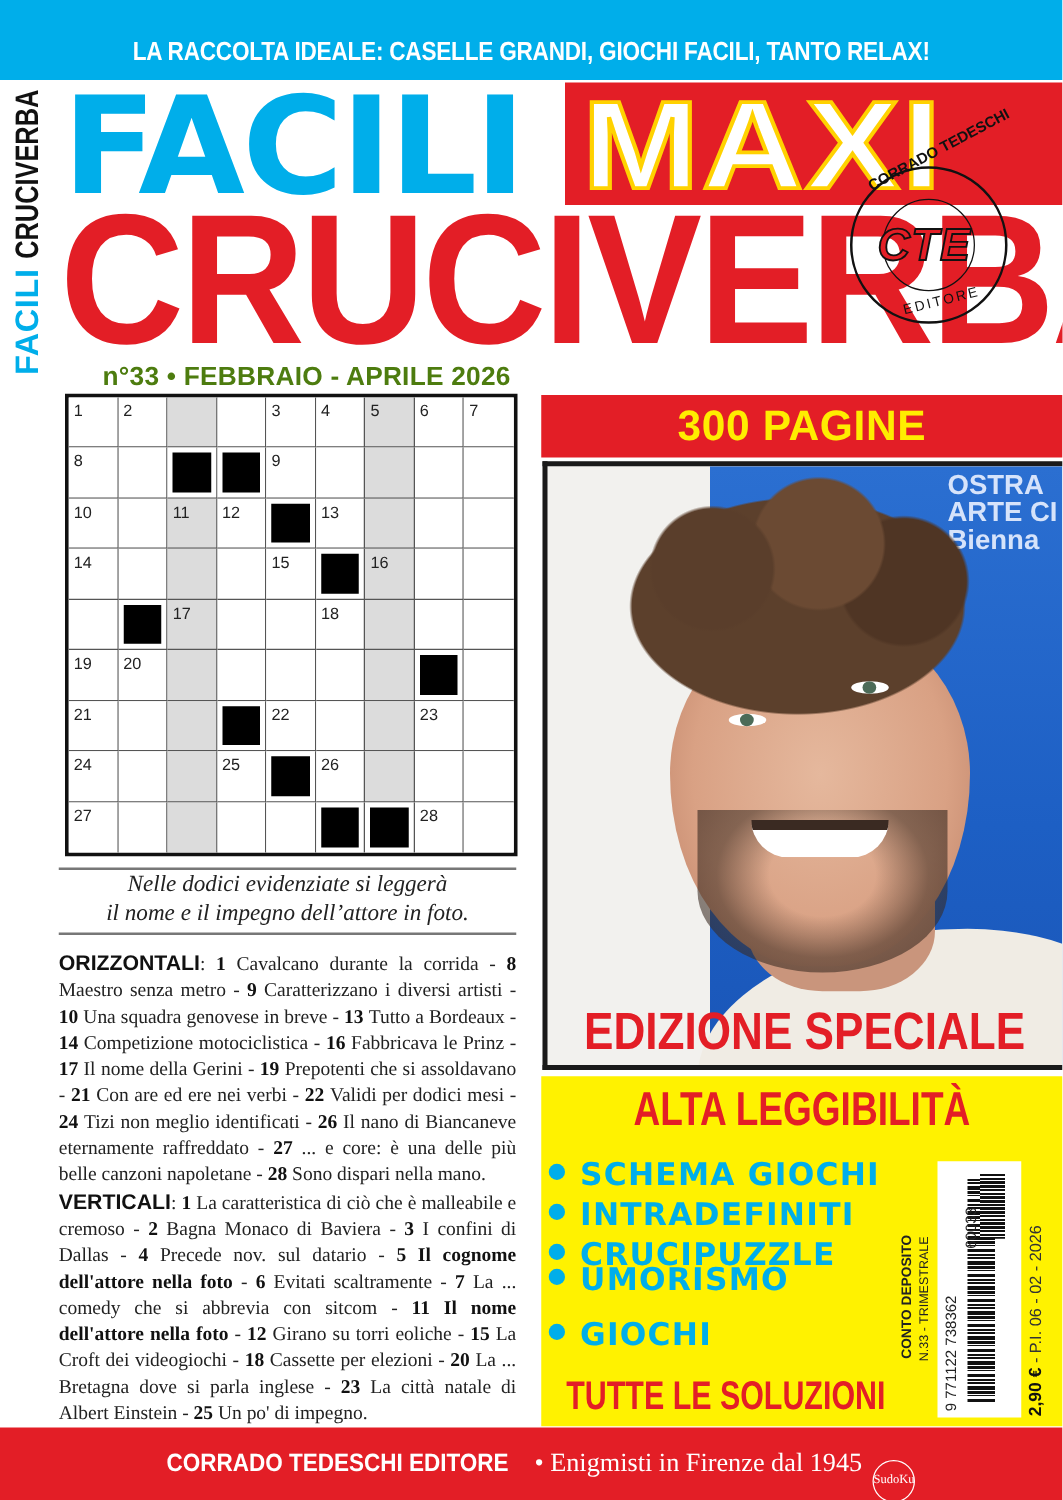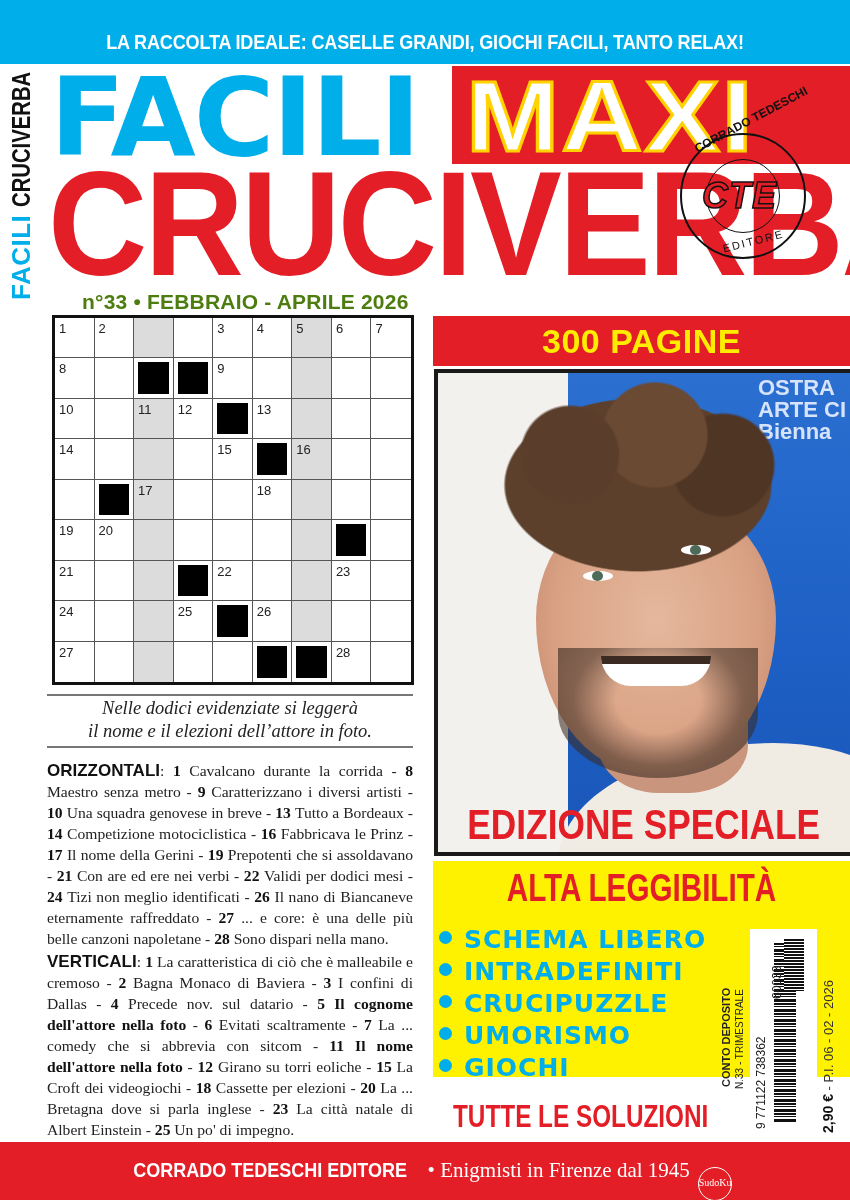--- a/index.html
+++ b/index.html
@@ -52,21 +52,21 @@
   .photo .neck { position: absolute; left: 160px; top: 300px; width: 150px; height: 120px; background: #c9957c; border-radius: 40%; }
   .photo .face { position: absolute; left: 98px; top: 120px; width: 240px; height: 280px; background: radial-gradient(ellipse at 50% 45%, #e5b89d 0%, #d9a184 60%, #b97c62 100%); border-radius: 48% 48% 46% 46% / 45% 45% 55% 55%; }
   .photo .beard { position: absolute; left: 120px; top: 275px; width: 200px; height: 130px; background: radial-gradient(ellipse at 50% 40%, rgba(70,50,40,0.0) 30%, rgba(60,45,35,0.55) 60%, rgba(50,35,28,0.65) 100%); border-radius: 0 0 50% 50%; }
   .photo .hair { position: absolute; left: 30px; top: 2px; width: 340px; height: 200px; background: radial-gradient(circle at 30% 40%, #5a3e2b 0 18%, transparent 19%), radial-gradient(circle at 55% 30%, #6b4a33 0 22%, transparent 23%), radial-gradient(circle at 75% 45%, #4f3524 0 18%, transparent 19%), radial-gradient(ellipse at 50% 55%, #5c402c 0 55%, transparent 56%); }
   .photo .eye { position: absolute; width: 30px; height: 10px; background: #fff; border-radius: 50%; }
   .photo .eye::after { content: ""; position: absolute; left: 9px; top: 0; width: 11px; height: 10px; border-radius: 50%; background: #4c6b58; }
   .photo .mouth { position: absolute; left: 163px; top: 283px; width: 110px; height: 30px; background: #fff; border-radius: 0 0 55px 55px; border-top: 8px solid #3a2a22; }
 
   .speciale { position: absolute; left: 434px; top: 795px; width: 416px; text-align: center; font-weight: bold; font-size: 42px; line-height: 60px; color: #e31e26; transform: scaleX(0.84); transform-origin: center; white-space: nowrap; }
 
-  .yellow { position: absolute; left: 433px; top: 861px; width: 417px; height: 216px; background: #fff200; }
+  .yellow { position: absolute; left: 433px; top: 861px; width: 417px; height: 280px; background: #fff200; }
   .alta { position: absolute; left: 0; top: 4px; width: 100%; text-align: center; font-weight: bold; font-size: 38px; line-height: 46px; color: #e31e26; transform: scaleX(0.78); transform-origin: center; white-space: nowrap; }
   .feat { position: absolute; left: 6px; width: 300px; font-family: "DejaVu Sans", sans-serif; font-weight: bold; font-size: 25px; line-height: 30px; color: #00aeea; letter-spacing: 1px; white-space: nowrap; }
   .feat .dot { display: inline-block; width: 13px; height: 13px; border-radius: 50%; background: #00aeea; margin-right: 12px; vertical-align: 4px; }
   .sol { position: absolute; left: 20px; top: 235px; font-weight: bold; font-size: 32px; line-height: 40px; color: #e31e26; transform: scaleX(0.76); transform-origin: left center; white-space: nowrap; }
 
   .barcode { position: absolute; left: 317px; top: 68px; width: 67px; height: 205px; background: #fff; }
   .barcode .bars { position: absolute; left: 24px; top: 14px; width: 22px; height: 180px; background: repeating-linear-gradient(180deg,#111 0 2px,#fff 2px 3px,#111 3px 4px,#fff 4px 6px,#111 6px 9px,#fff 9px 10px); }
   .barcode .bars2 { position: absolute; left: 34px; top: 10px; width: 20px; height: 52px; background: repeating-linear-gradient(180deg,#111 0 2px,#fff 2px 3px,#111 3px 5px,#fff 5px 6px); }
   .vt { position: absolute; white-space: nowrap; transform: rotate(-90deg); transform-origin: left top; color: #222; }
   .price { position: absolute; left: 387px; top: 272px; transform: rotate(-90deg); transform-origin: left top; font-size: 13px; color: #333; white-space: nowrap; }
@@ -241,21 +241,21 @@
     <div class="cell blk" style="border-bottom: none;"></div>
     <div class="cell" style="border-bottom: none;">
       <span class="n">28</span>
     </div>
     <div class="cell" style="border-right: none; border-bottom: none;"></div>
   </div>
 
 <div class="rule" style="top:694px"></div>
 <div class="note">
   <div>Nelle dodici evidenziate si leggerà</div>
-  <div>il nome e il elezioni dell’attore in foto.</div>
+  <div>il nome e il impegno dell’attore in foto.</div>
 </div>
 <div class="rule" style="top:746px"></div>
 
 <div class="clues" id="across" style="top:760px"><span class="head">ORIZZONTALI</span>: <b>1 </b><span>Cavalcano durante la corrida</span> - <b>8 </b><span>Maestro senza metro</span> - <b>9 </b><span>Caratterizzano i diversi artisti</span> - <b>10 </b><span>Una squadra genovese in breve</span> - <b>13 </b><span>Tutto a Bordeaux</span> - <b>14 </b><span>Competizione motociclistica</span> - <b>16 </b><span>Fabbricava le Prinz</span> - <b>17 </b><span>Il nome della Gerini</span> - <b>19 </b><span>Prepotenti che si assoldavano</span> - <b>21 </b><span>Con are ed ere nei verbi</span> - <b>22 </b><span>Validi per dodici mesi</span> - <b>24 </b><span>Tizi non meglio identificati</span> - <b>26 </b><span>Il nano di Biancaneve eternamente raffreddato</span> - <b>27 </b><span>... e core: è una delle più belle canzoni napoletane</span> - <b>28 </b><span>Sono dispari nella mano.</span></div>
 <div class="clues" id="down" style="top:951px"><span class="head">VERTICALI</span>: <b>1 </b><span>La caratteristica di ciò che è malleabile e cremoso</span> - <b>2 </b><span>Bagna Monaco di Baviera</span> - <b>3 </b><span>I confini di Dallas</span> - <b>4 </b><span>Precede nov. sul datario</span> - <b>5 </b><b>Il cognome dell'attore nella foto</b> - <b>6 </b><span>Evitati scaltramente</span> - <b>7 </b><span>La ... comedy che si abbrevia con sitcom</span> - <b>11 </b><b>Il nome dell'attore nella foto</b> - <b>12 </b><span>Girano su torri eoliche</span> - <b>15 </b><span>La Croft dei videogiochi</span> - <b>18 </b><span>Cassette per elezioni</span> - <b>20 </b><span>La ... Bretagna dove si parla inglese</span> - <b>23 </b><span>La città natale di Albert Einstein</span> - <b>25 </b><span>Un po' di impegno.</span></div>
 
 <div class="pagine">
   <span>300 PAGINE</span>
 </div>
 
@@ -268,24 +268,24 @@
   <div class="beard"></div>
   <div class="hair"></div>
   <div class="eye" style="left:145px;top:198px"></div>
   <div class="eye" style="left:243px;top:172px"></div>
   <div class="mouth"></div>
 </div>
 <div class="speciale">EDIZIONE SPECIALE</div>
 
 <div class="yellow">
   <div class="alta">ALTA LEGGIBILITÀ</div>
-  <div class="feat" style="top:64px"><span class="dot"></span><span>SCHEMA LIBERO</span></div>
+  <div class="feat" style="top:64px"><span class="dot"></span><span>SCHEMA GIOCHI</span></div>
   <div class="feat" style="top:128px"><span class="dot"></span><span>CRUCIPUZZLE</span></div>
   <div class="feat" style="top:96px"><span class="dot"></span><span>INTRADEFINITI</span></div>
-  <div class="feat" style="top:160px"><span class="dot"></span><span>UMORISMO</span></div>
+  <div class="feat" style="top:148px"><span class="dot"></span><span>UMORISMO</span></div>
   <div class="feat" style="top:192px"><span class="dot"></span><span>GIOCHI</span></div>
   <div class="sol">TUTTE LE SOLUZIONI</div>
 
   <div class="vt" style="left:287px;top:226px;font-size:11px;font-weight:bold;">CONTO DEPOSITO</div>
   <div class="vt" style="left:301px;top:228px;font-size:10px;">N.33 - TRIMESTRALE</div>
   <div class="barcode">
     <div class="bars"></div>
     <div class="bars2"></div>
     <div class="vt" style="left:4px;top:200px;font-size:12px;">9 771122 738362</div>
     <div class="vt" style="left:20px;top:70px;font-size:12px;">60033</div>

